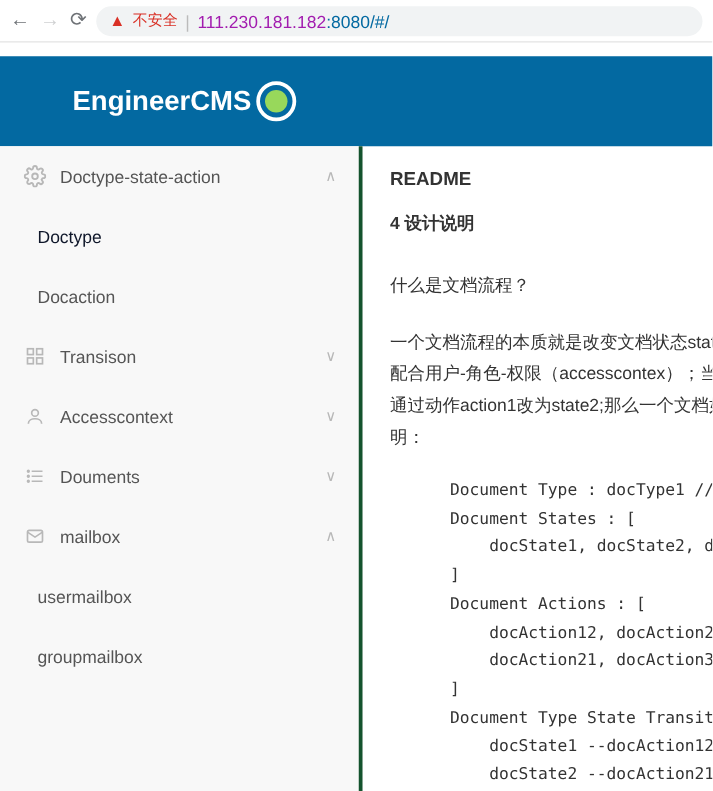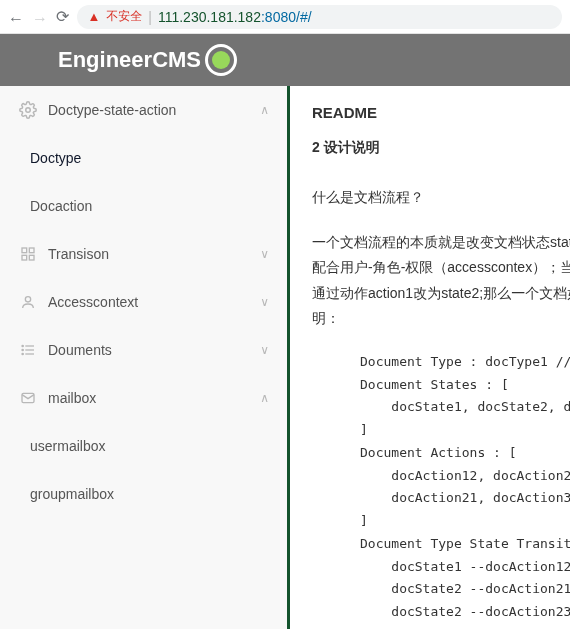--- a/index.html
+++ b/index.html
@@ -33,31 +33,32 @@
     border-radius: 14px;
     background: #f1f3f4;
     padding: 0 10px;
     gap: 6px;
     overflow: hidden;
     white-space: nowrap;
   }
   .warn { color: #d93025; font-size: 13px; }
   .insecure { color: #d93025; font-size: 12px; }
   .divider { color: #bbb; }
-  .url-host { color: #14532d; }
+  .url-host { color: #a21caf; }
   .url-rest { color: #0369a1; }
 
   
   .header {
-    background: #737373;
-    height: 52px;
+    background: #0369a1;
+    height: 72px;
     display: flex;
     align-items: center;
     padding-left: 58px;
     color: #fff;
+    margin-top: 11px;
   }
   .brand {
     font-size: 22px;
     font-weight: 700;
     display: flex;
     align-items: center;
     gap: 4px;
   }
   .brand-logo {
     width: 26px; height: 26px;
@@ -246,21 +247,21 @@
         <span class="mi-label">usermailbox</span>
       </div>
       <div class="menu-item">
         <span class="mi-label">groupmailbox</span>
       </div>
     </div>
   </div>
 
   <div class="content">
     <h3>README</h3>
-    <h4>2 设计说明</h4>
+    <h4>4 设计说明</h4>
     <p>什么是文档流程？</p>
     <p>
       <span>一个文档流程的本质就是改变文档状态state）；</span><br>
       <span>配合用户-角色-权限（accesscontex）；当一个</span><br>
       <span>通过动作action1改为state2;那么一个文档如何</span><br>
       <span>明：</span>
     </p>
     <pre>Document Type : docType1 //1.定
 Document States : [
     docState1, docState2, docSta

